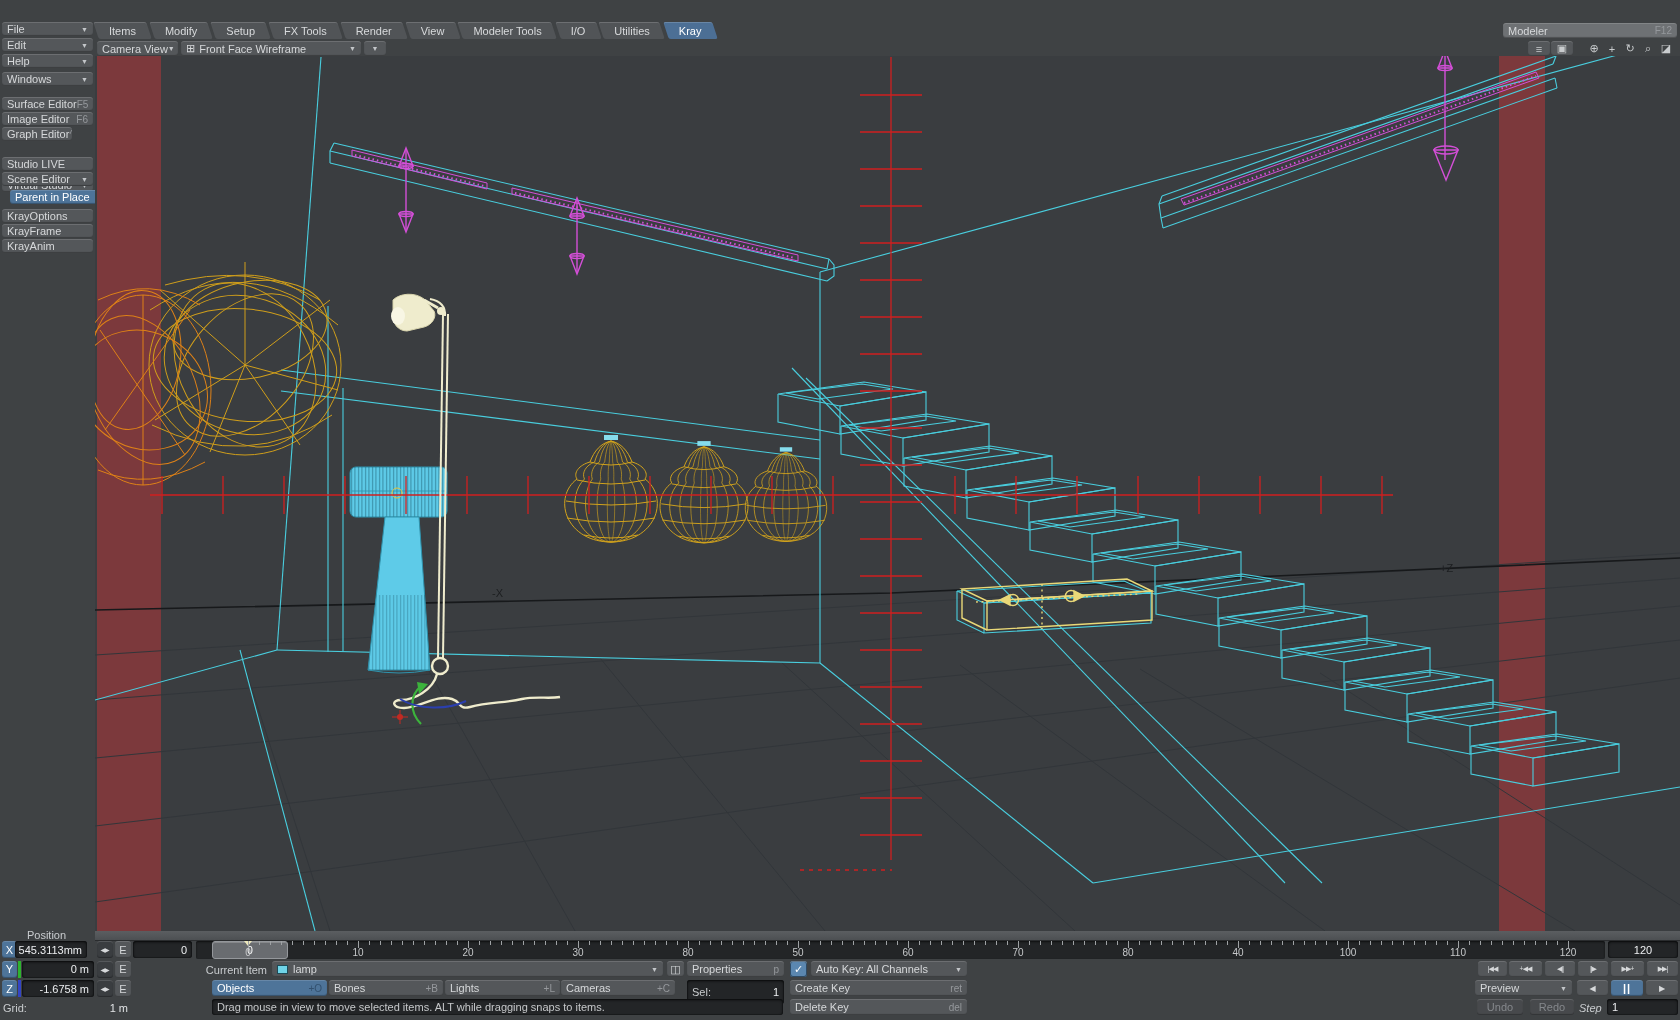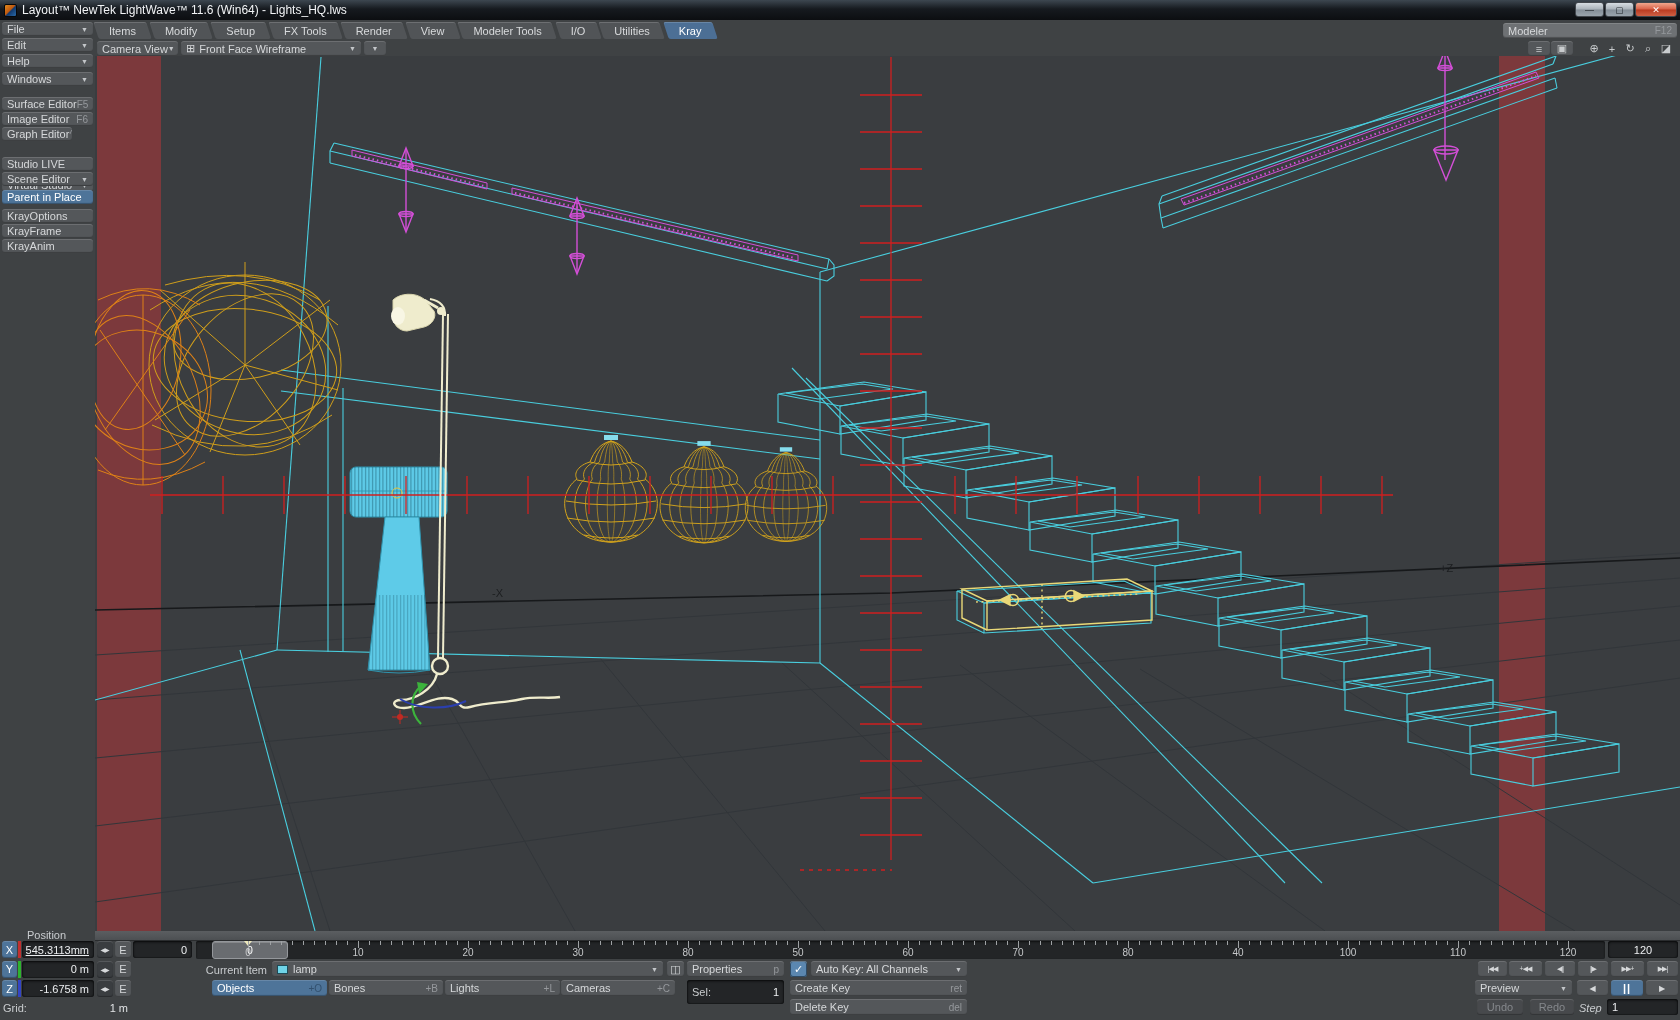--- a/index.html
+++ b/index.html
@@ -63,29 +63,20 @@
 
   .check { position:absolute; background:#5b87b0; border-radius:3px; color:#fff; font-size:11px;
     display:flex; align-items:center; justify-content:center;
     box-shadow:inset 0 1px 0 rgba(255,255,255,.25), inset 0 0 0 1px #2f4a63; }
 </style>
 </head>
 <body>
 
 <div id="win">
 
-  <div id="titlebar">
-    <div id="appicon"></div>
-    <span>Layout™ NewTek LightWave™ 11.6 (Win64) - Lights_HQ.lws</span>
-    <div id="winbtns">
-      <div class="winbtn">—</div>
-      <div class="winbtn">▢</div>
-      <div class="winbtn close">✕</div>
-    </div>
-  </div>
 
   <div id="tabbar">
       <div class="tab">
         <span>Items</span>
       </div>
       <div class="tab">
         <span>Modify</span>
       </div>
       <div class="tab">
         <span>Setup</span>
@@ -152,21 +143,21 @@
       </div>
       <div class="btn" style="left: 2px; top: 157px; width: 91px; height: 14px;">
         <span>Studio LIVE</span>
         <span class="sc"></span>
       </div>
       <div class="btn" style="left: 2px; top: 172px; width: 91px; height: 14px;">
         <span>Scene Editor</span>
         <span class="dd">▼</span>
       </div>
     </div>
-  <div class="btn blue" style="left:2px;top:190px;width:91px;height:14px;">
+  <div class="btn blue" style="left:10px;top:190px;width:91px;height:14px;">
       <span>Parent in Place</span>
     </div>
   <div id="kray-tools">
       <div class="btn" style="left: 2px; top: 209px; width: 91px; height: 14px;">KrayOptions</div>
       <div class="btn" style="left: 2px; top: 224px; width: 91px; height: 14px;">KrayFrame</div>
       <div class="btn" style="left: 2px; top: 239px; width: 91px; height: 14px;">KrayAnim</div>
     </div>
 
   <div class="btn" style="left:97px;top:41px;width:81px;height:15px;">
       <span>Camera View</span>
@@ -419,21 +410,21 @@
     <text x="1440" y="572" font-size="11" fill="#1c1e20">+Z</text>
   </svg>
   </div>
 
   <div style="position:absolute;left:95px;top:931px;width:1585px;height:10px;background:linear-gradient(#5b5e61,#4b4e51);box-shadow:inset 0 -1px 0 #2a2c2e;"></div>
   <div class="lbl" style="left:0;top:929px;width:93px;text-align:center;">Position</div>
 
   <div id="xyz-rows">
       <div class="btn blue" style="left: 2px; top: 941px; width: 15px; height: 17px; justify-content: center;">X</div>
       <div style="position: absolute; left: 18px; top: 941px; width: 3px; height: 17px; background: rgb(192, 48, 48);"></div>
-      <div class="field" style="left: 22px; top: 941px; width: 72px; height: 17px; text-decoration: underline;">545.3113mm</div>
+      <div class="field" style="left: 15px; top: 941px; width: 72px; height: 17px;">545.3113mm</div>
       <div class="btn" style="left: 97px; top: 941px; width: 16px; height: 17px; justify-content: center; font-size: 6px; background: rgb(58, 61, 64);">◀▶</div>
       <div class="btn" style="left: 115px; top: 941px; width: 16px; height: 17px; justify-content: center;">E</div>
       <div class="btn blue" style="left: 2px; top: 960.5px; width: 15px; height: 17px; justify-content: center;">Y</div>
       <div style="position: absolute; left: 18px; top: 960.5px; width: 3px; height: 17px; background: rgb(46, 179, 46);"></div>
       <div class="field" style="left: 22px; top: 960.5px; width: 72px; height: 17px;">0 m</div>
       <div class="btn" style="left: 97px; top: 960.5px; width: 16px; height: 17px; justify-content: center; font-size: 6px; background: rgb(58, 61, 64);">◀▶</div>
       <div class="btn" style="left: 115px; top: 960.5px; width: 16px; height: 17px; justify-content: center;">E</div>
       <div class="btn blue" style="left: 2px; top: 980px; width: 15px; height: 17px; justify-content: center;">Z</div>
       <div style="position: absolute; left: 18px; top: 980px; width: 3px; height: 17px; background: rgb(51, 68, 196);"></div>
       <div class="field" style="left: 22px; top: 980px; width: 72px; height: 17px;">-1.6758 m</div>
@@ -642,20 +633,21 @@
       <span class="sc">ret</span>
   </div>
   <div class="btn" style="left:1475px;top:980px;width:97px;height:16px;">
     <span>Preview</span>
       <span class="dd">▼</span>
   </div>
   <div class="btn" style="left:1577px;top:980px;width:31px;height:16px;justify-content:center;font-size:8px;">◀</div>
   <div class="btn blue" style="left:1611px;top:980px;width:32px;height:16px;justify-content:center;font-weight:bold;letter-spacing:1px;">||</div>
   <div class="btn" style="left:1646px;top:980px;width:32px;height:16px;justify-content:center;font-size:8px;">▶</div>
 
+  <div class="field" style="left:212px;top:999px;width:571px;height:16px;justify-content:flex-start;color:#c6c8ca;">Drag mouse in view to move selected items. ALT while dragging snaps to items.</div>
   <div class="btn" style="left:790px;top:999px;width:177px;height:16px;">
     <span>Delete Key</span>
       <span class="sc">del</span>
   </div>
   <div class="btn dim" style="left:1477px;top:999px;width:46px;height:16px;justify-content:center;background:#47494c;">Undo</div>
   <div class="btn dim" style="left:1530px;top:999px;width:44px;height:16px;justify-content:center;background:#47494c;">Redo</div>
   <div class="lbl" style="left:1579px;top:1002px;font-style:italic;">Step</div>
   <div class="field" style="left:1607px;top:999px;width:71px;height:16px;justify-content:flex-start;">1</div>
 
 </div>

